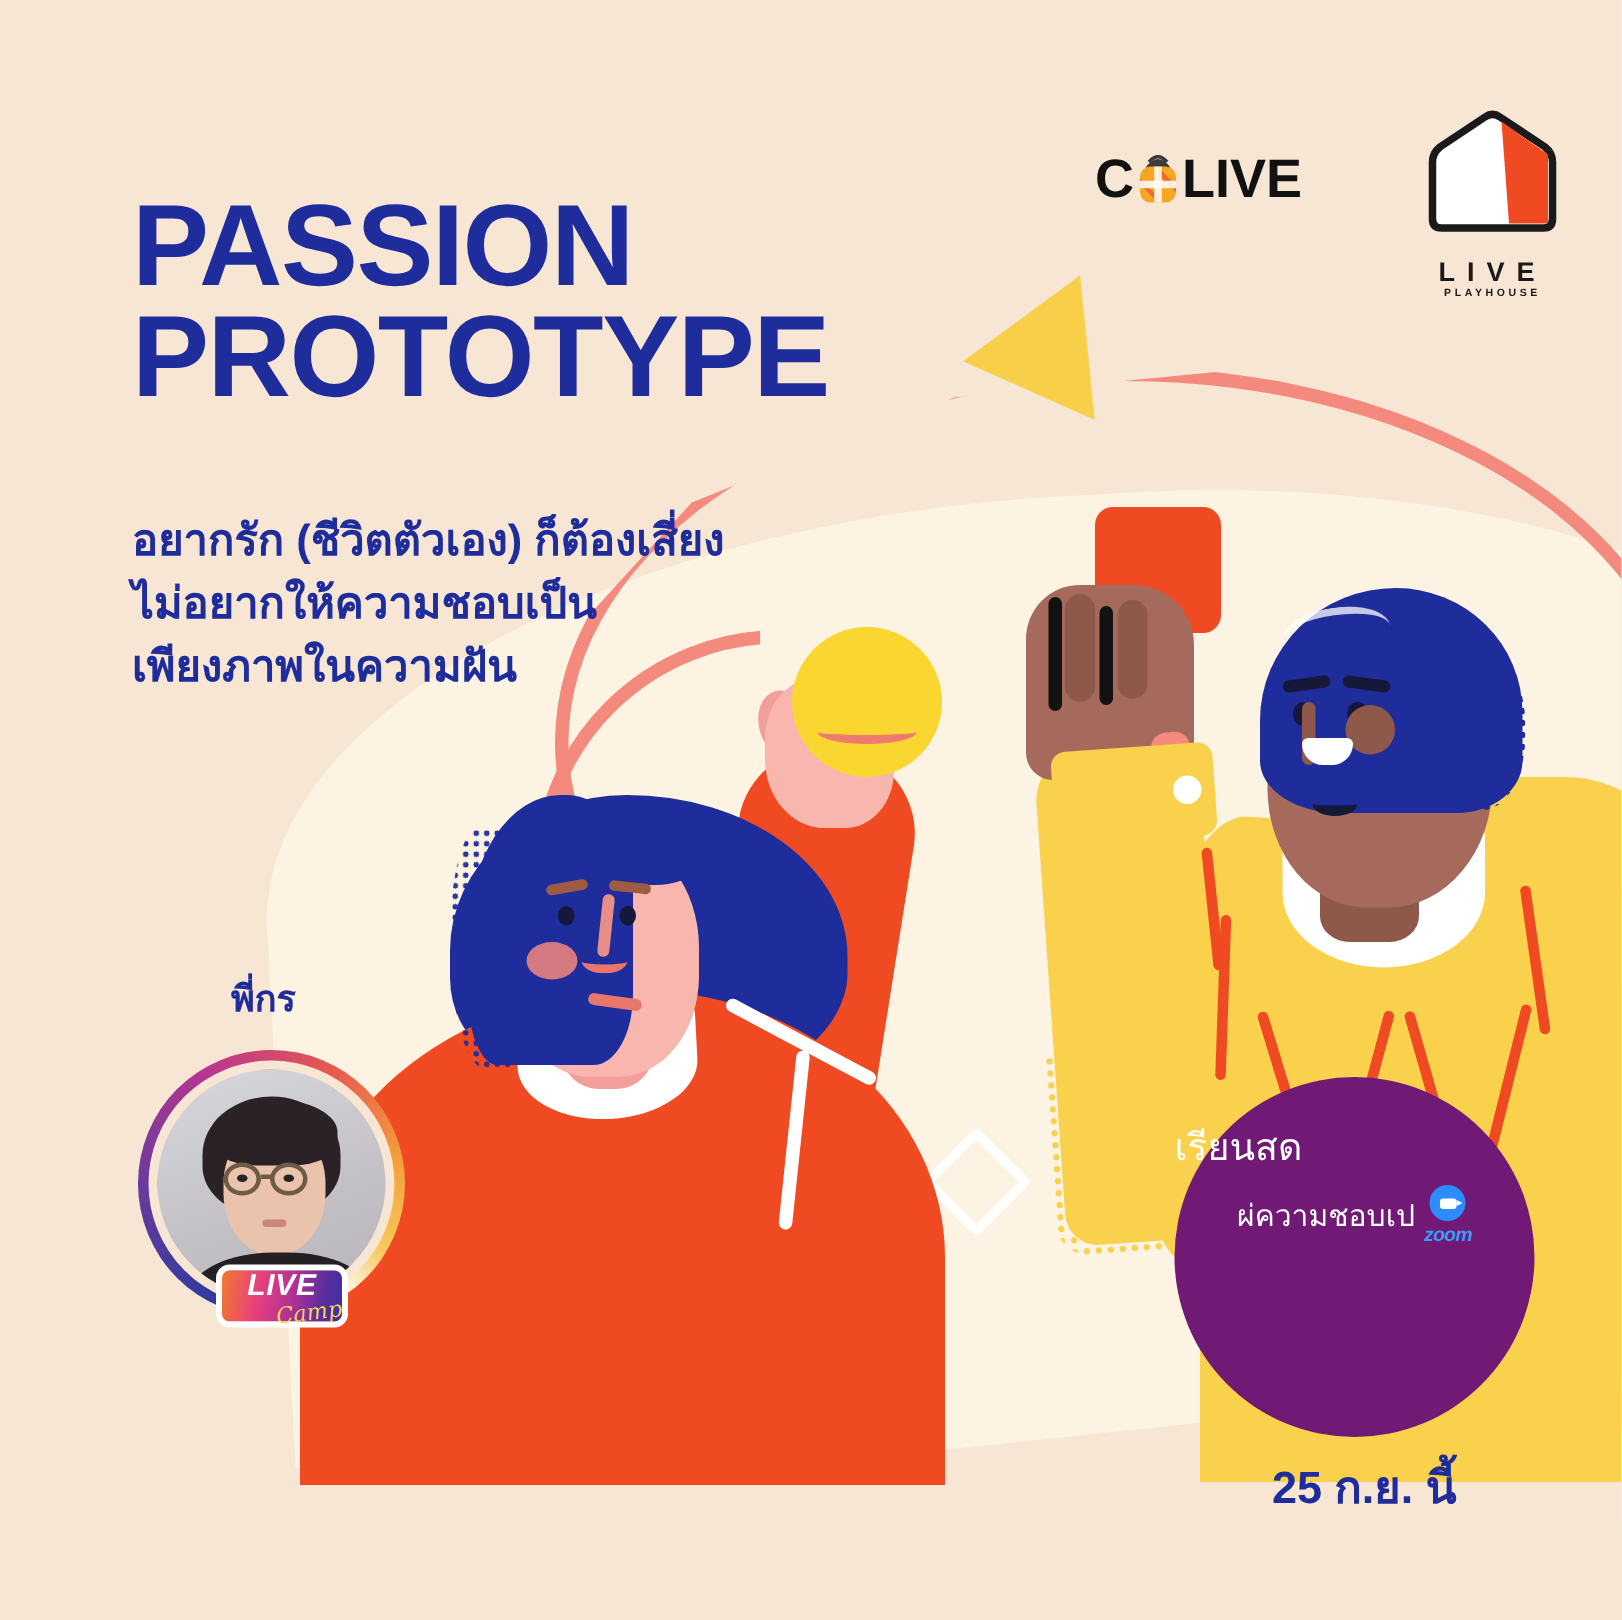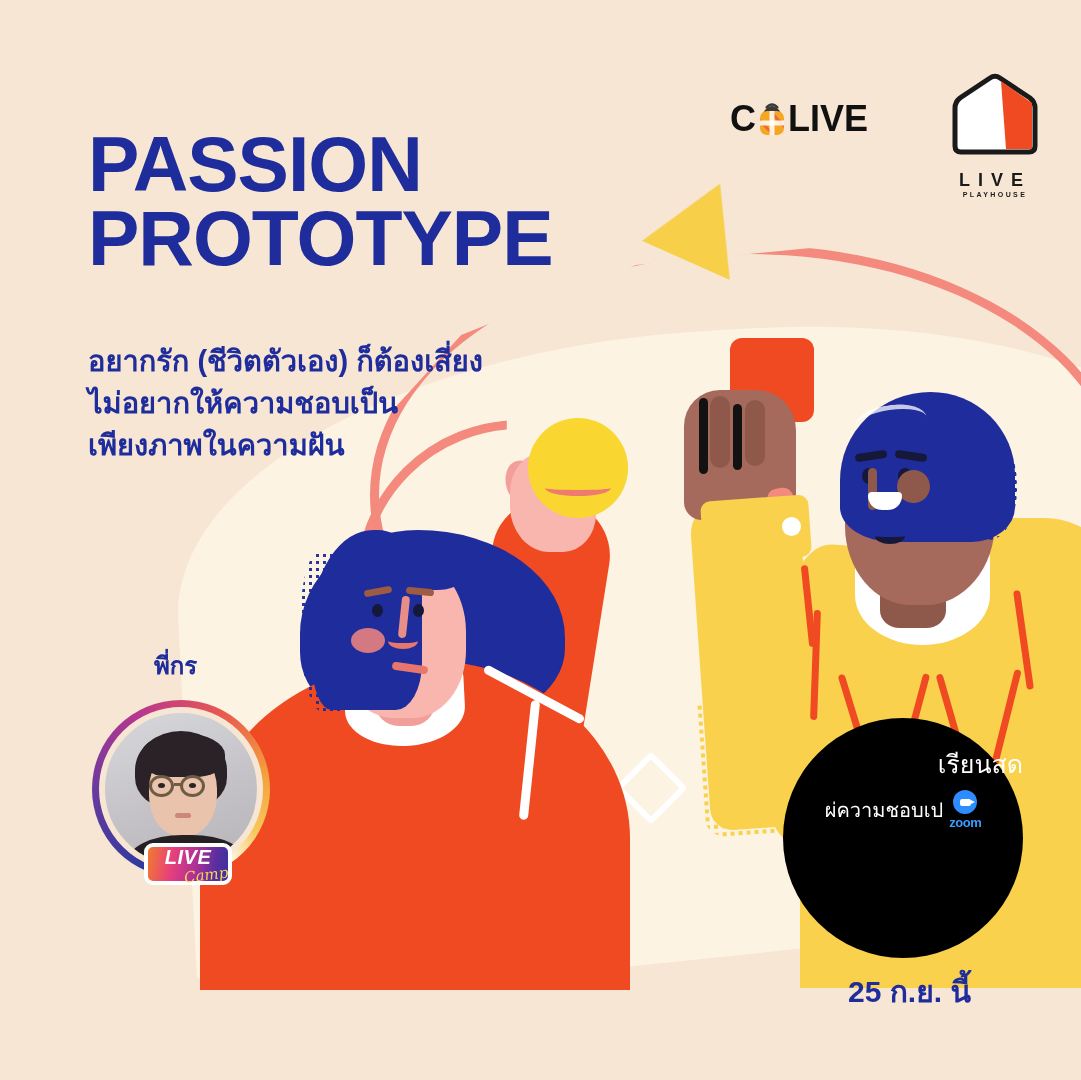--- a/index.html
+++ b/index.html
@@ -612,35 +612,35 @@
     font-family:"DejaVu Serif", serif;
     transform:rotate(-7deg);
   }
 
   
   .price-circle {
     position:absolute;
     left:783px; top:718px;
     width:240px; height:240px;
     border-radius:50%;
-    background:#000000;
+    background:#701a75;
     color:#FFFFFF;
-    text-align:right;
+    text-align:left;
   }
   .price-top { margin-top:26px; font-size:25px; font-weight:500; }
   .price-num {
     font-size:70px; font-weight:bold;
     line-height:0.98; margin-top:2px;
     letter-spacing:-2px;
   }
   .price-bottom {
     display:flex; align-items:center; justify-content:center;
     gap:6px; margin-top:6px; font-size:20px;
   }
-  .zoom-logo { display:flex; flex-direction:column; align-items:center; }
+  .zoom-logo { display:flex; flex-direction:column; align-items:center;font-style:italic; }
   .zoom-icon {
     width:24px; height:24px; border-radius:50%;
     background:#2D8CFF;
     display:flex; align-items:center; justify-content:center;
   }
   .zoom-cam {
     width:11px; height:7px; background:#FFFFFF; border-radius:2px;
     position:relative;
   }
   .zoom-cam:after {

